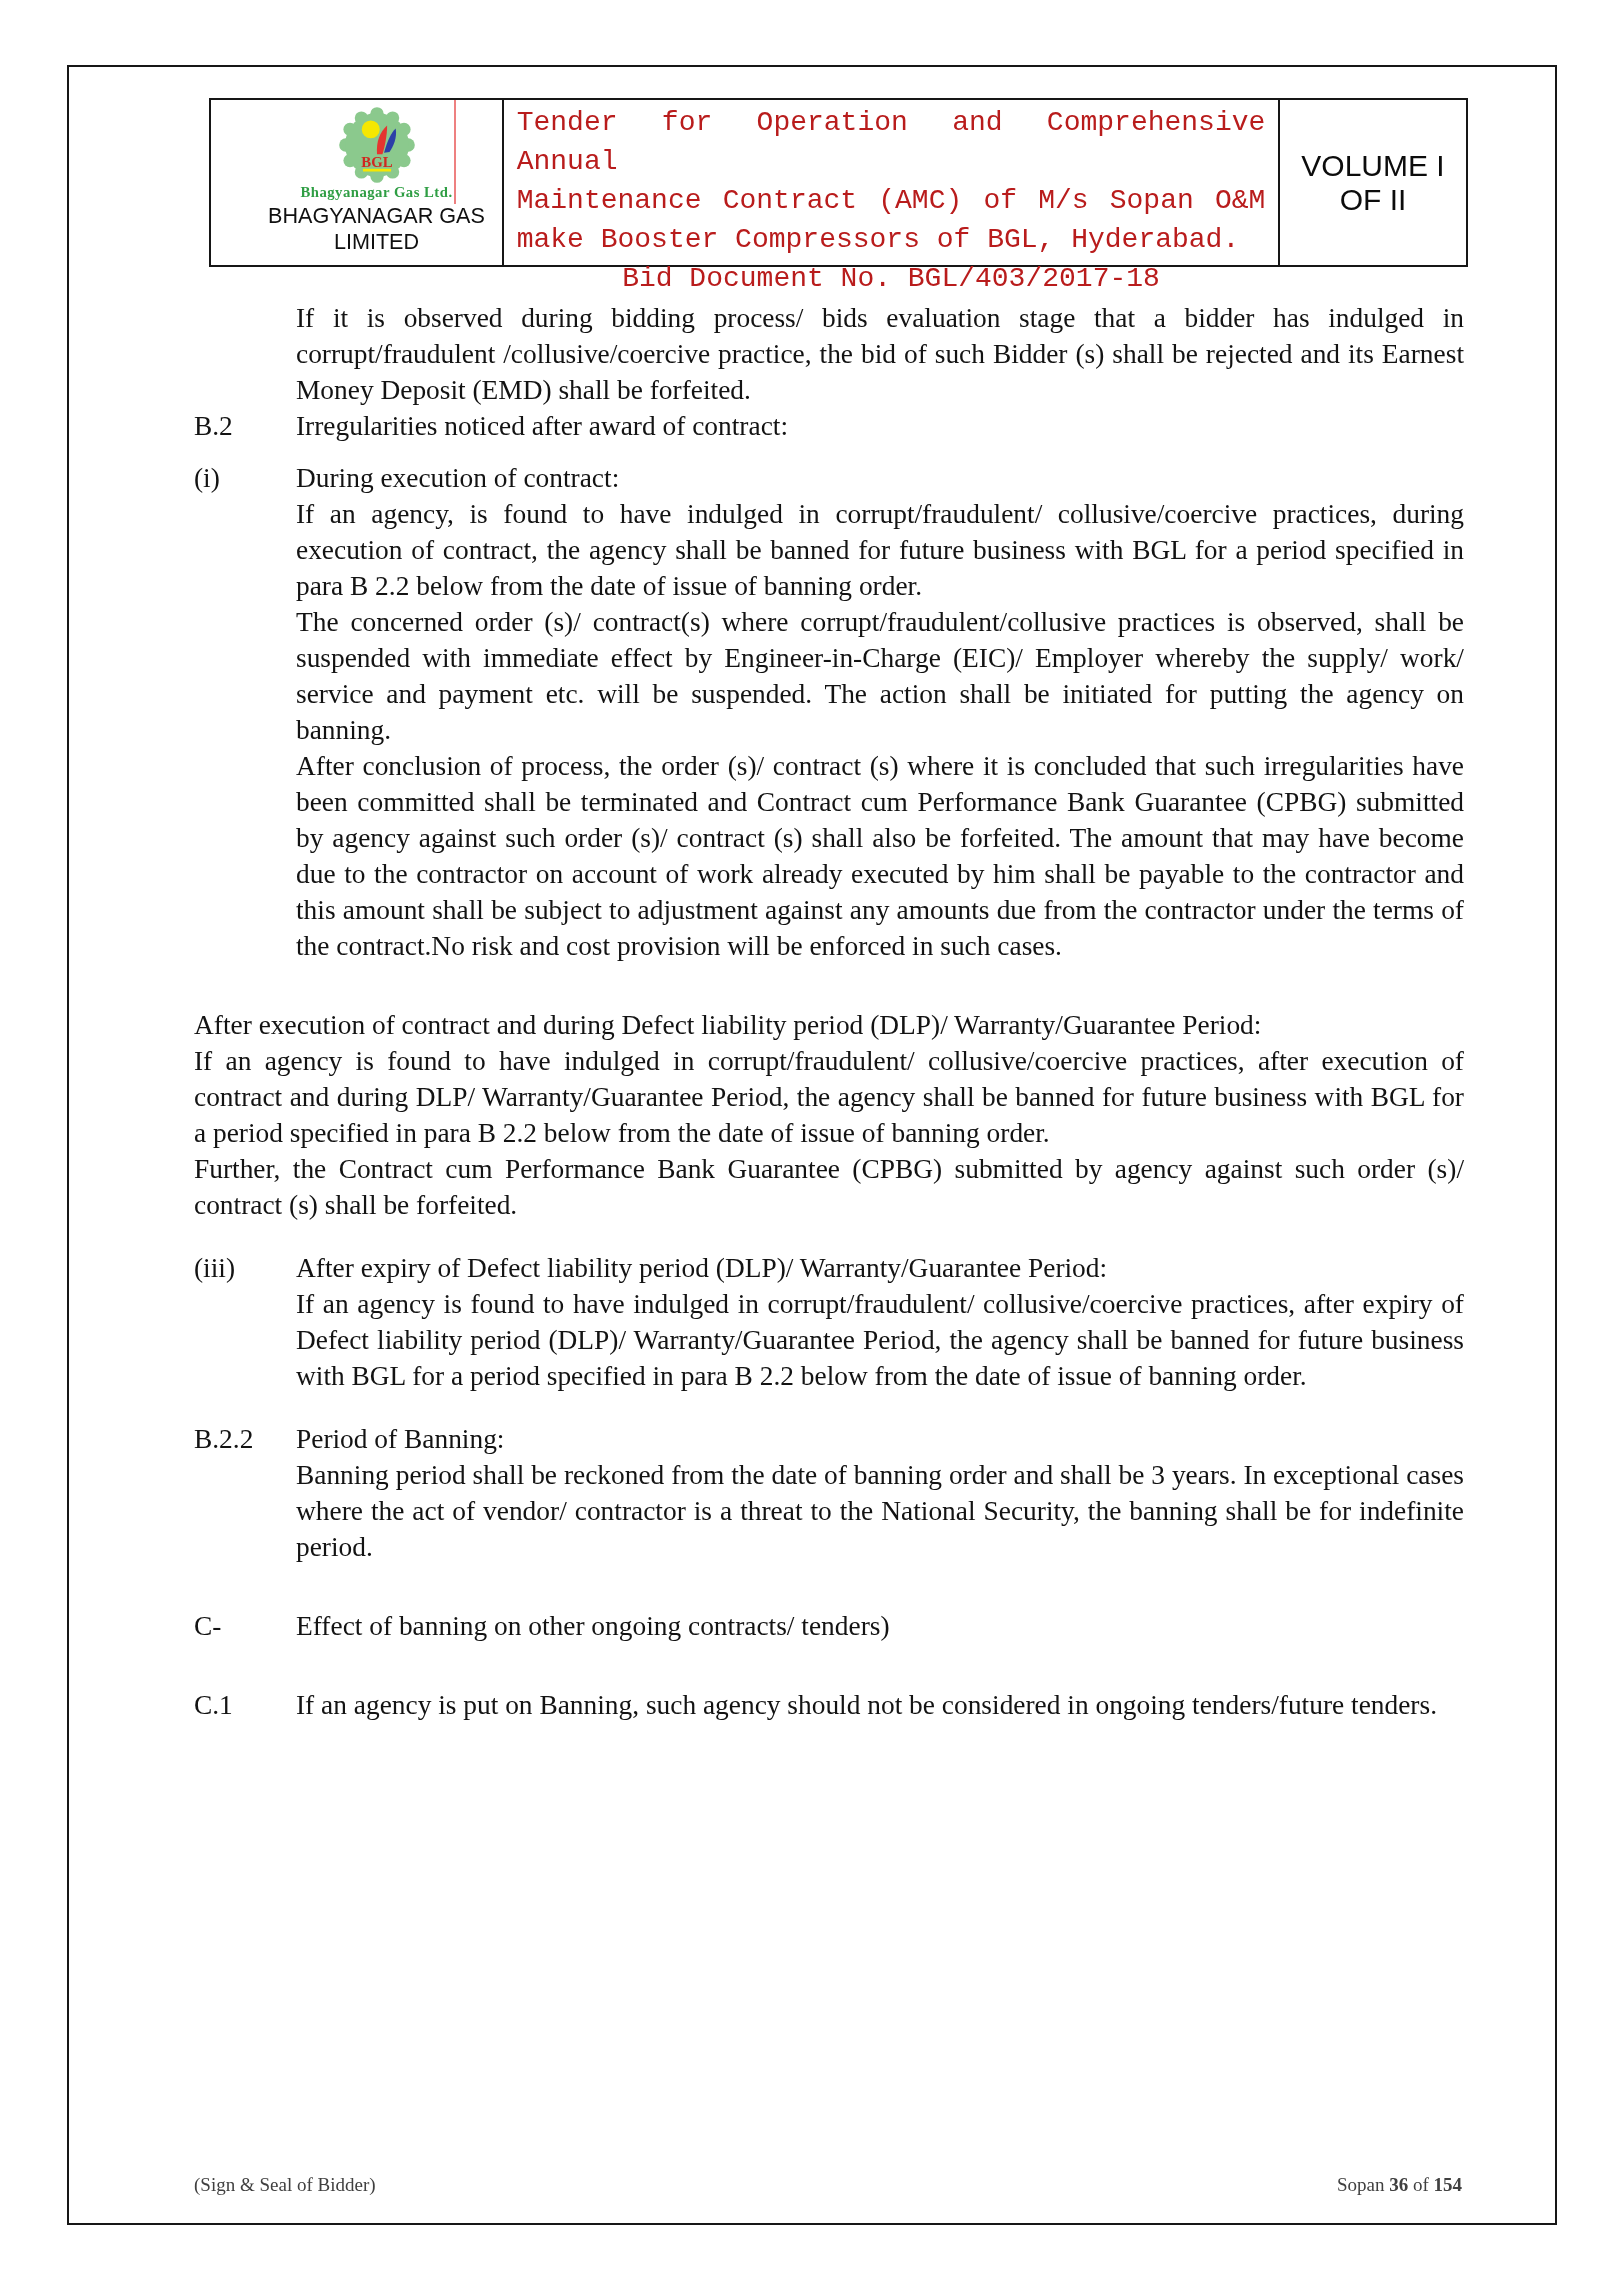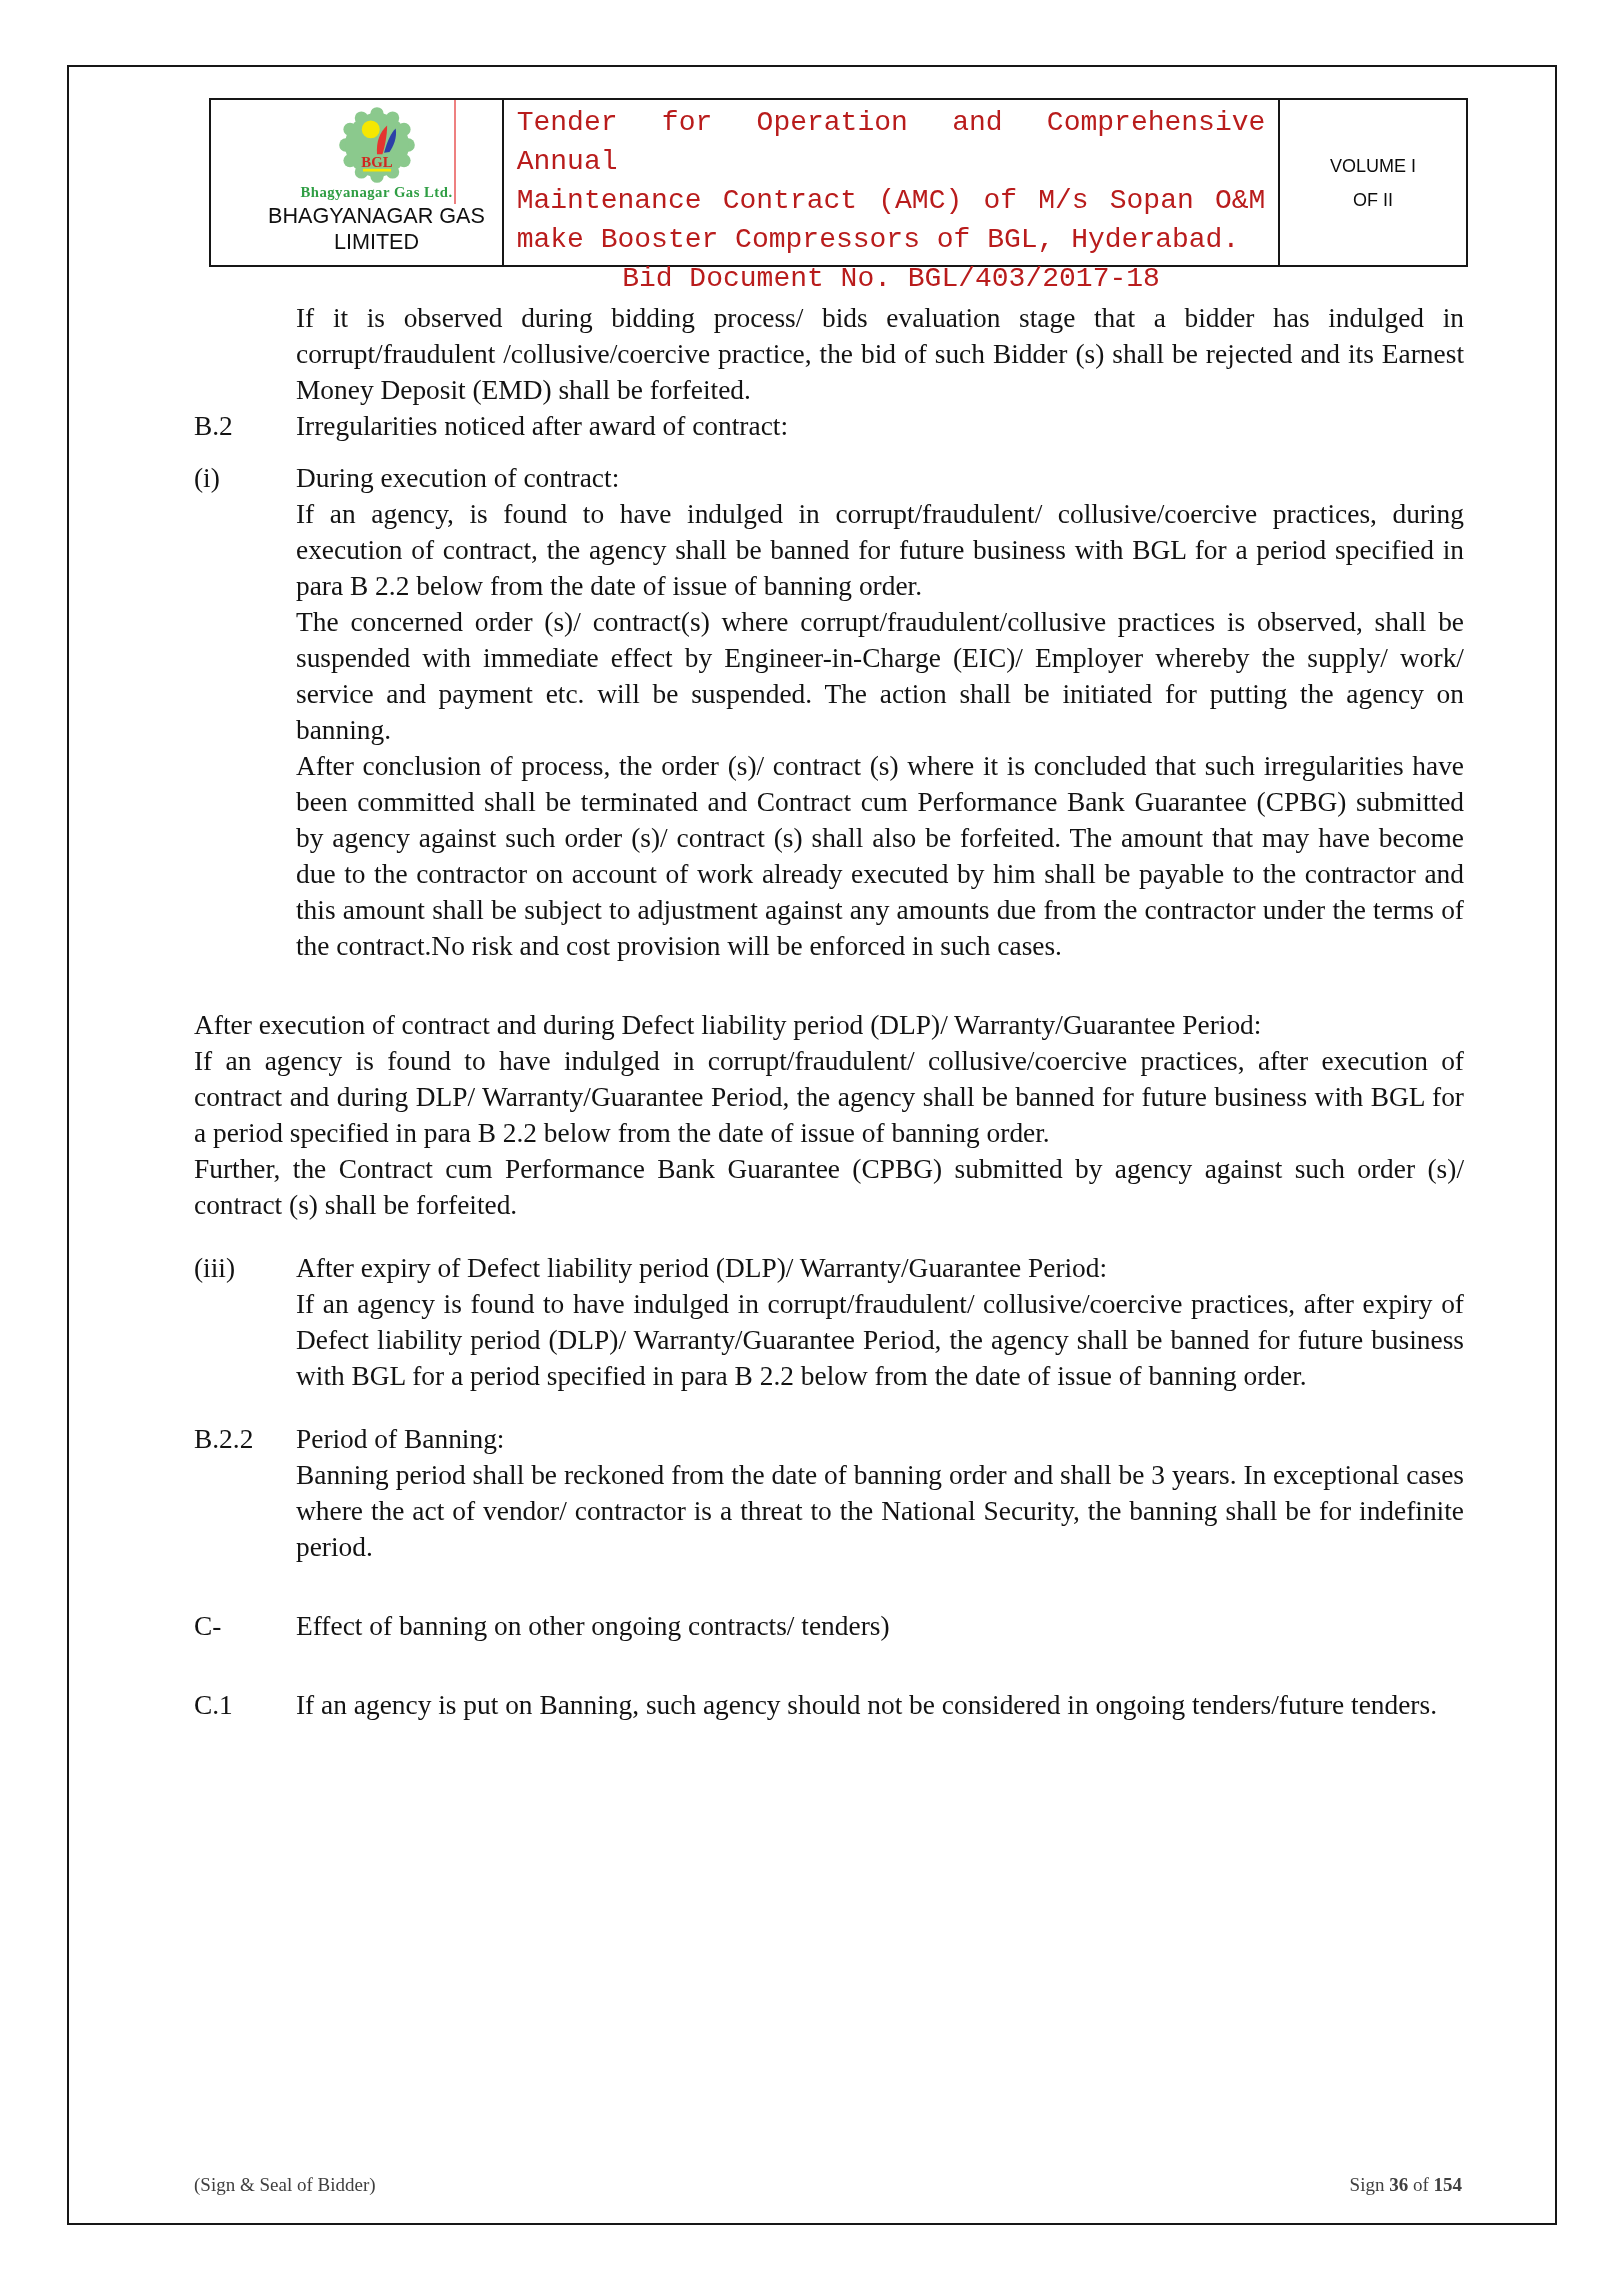--- a/index.html
+++ b/index.html
@@ -66,21 +66,21 @@
   .cell-title p { margin: 0; }
   .t-just  { text-align: justify; text-align-last: justify; }
   .t-left  { text-align: left; }
   .t-center{ text-align: center; }
   .cell-volume {
     width: 188px; flex: none;
     border-left: 2px solid #161616;
     display: flex; flex-direction: column;
     align-items: center; justify-content: center;
     font-family: "Liberation Sans", sans-serif;
-    font-size: 18px; line-height: 34px;
+    font-size: 30px; line-height: 34px;
     color: #0c0c0c;
   }
   
   .doc-body {
     position: absolute;
     left: 194px; top: 300px;
     width: 1270px;
     font-size: 27.4px; line-height: 36px;
     color: #131313;
   }
@@ -219,17 +219,17 @@
       <div class="lbl">C.1</div>
       <div class="txt">
         <p>If an agency is put on Banning, such agency should not be considered in ongoing tenders/future tenders.</p>
       </div>
     </div>
 
   </div>
 
   <div class="footer">
     <div>(Sign &amp; Seal of Bidder)</div>
-    <div><span>Sign </span><span class="bold">36</span><span> of </span><span class="bold">154</span></div>
+    <div><span>Sopan </span><span class="bold">36</span><span> of </span><span class="bold">154</span></div>
   </div>
 
 </div>
 
 
 </body></html>

